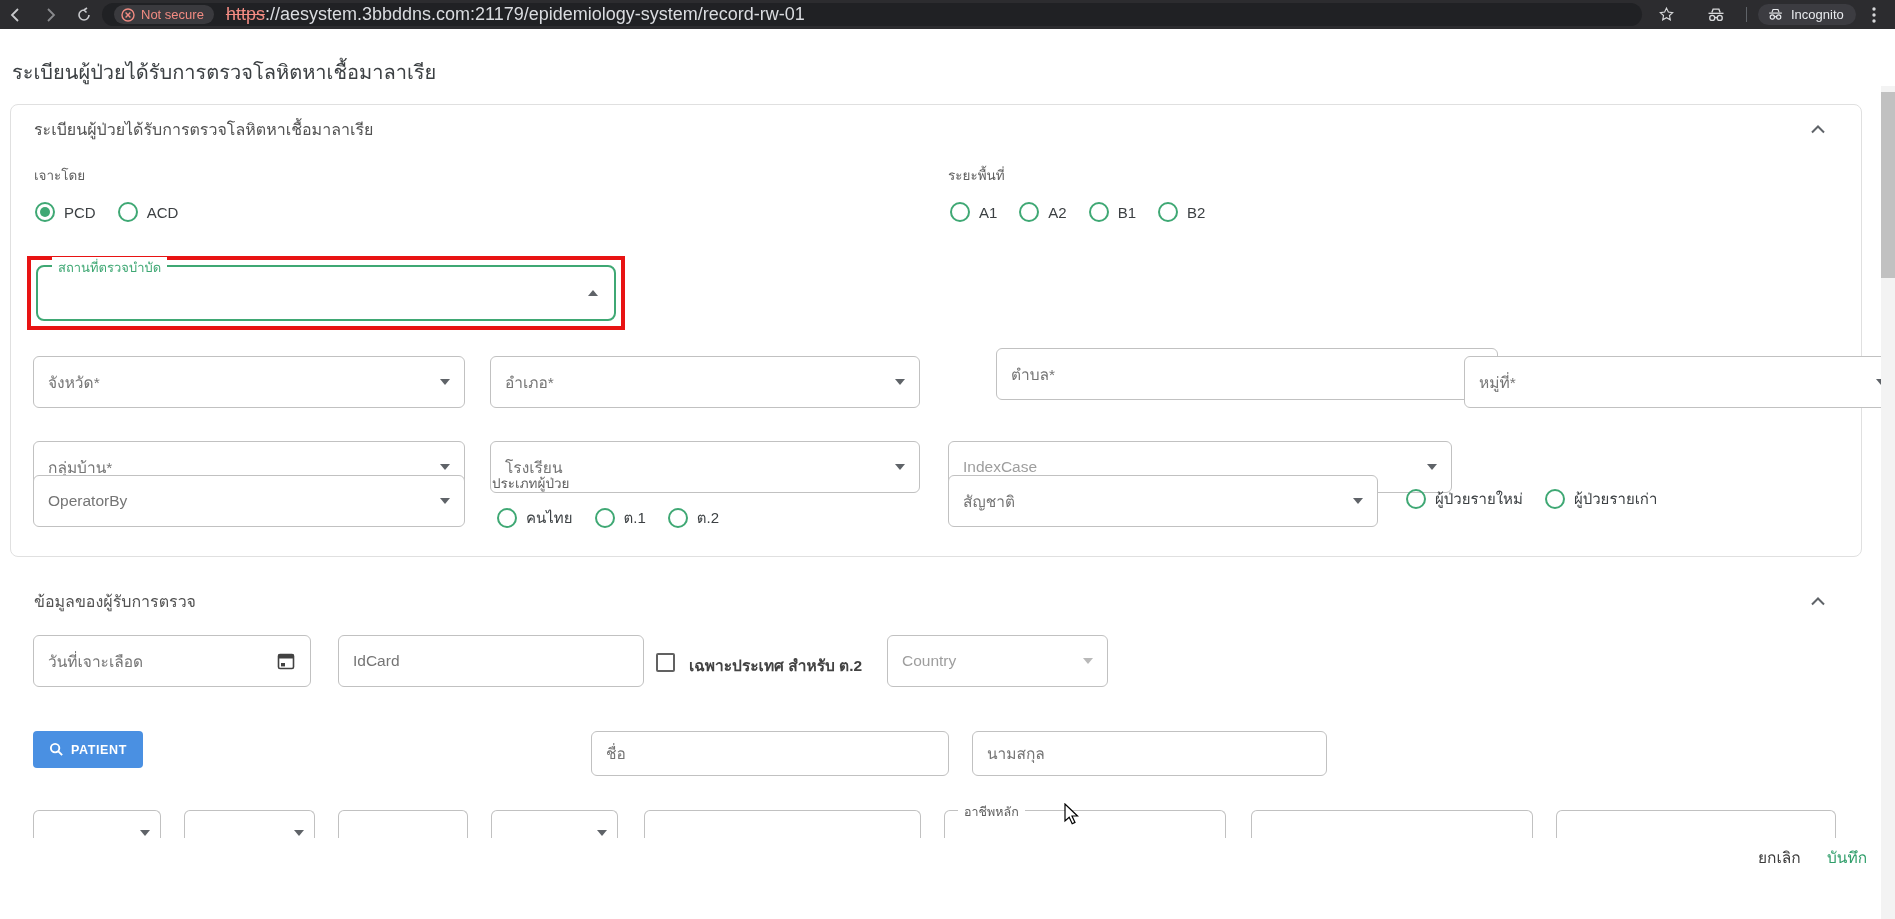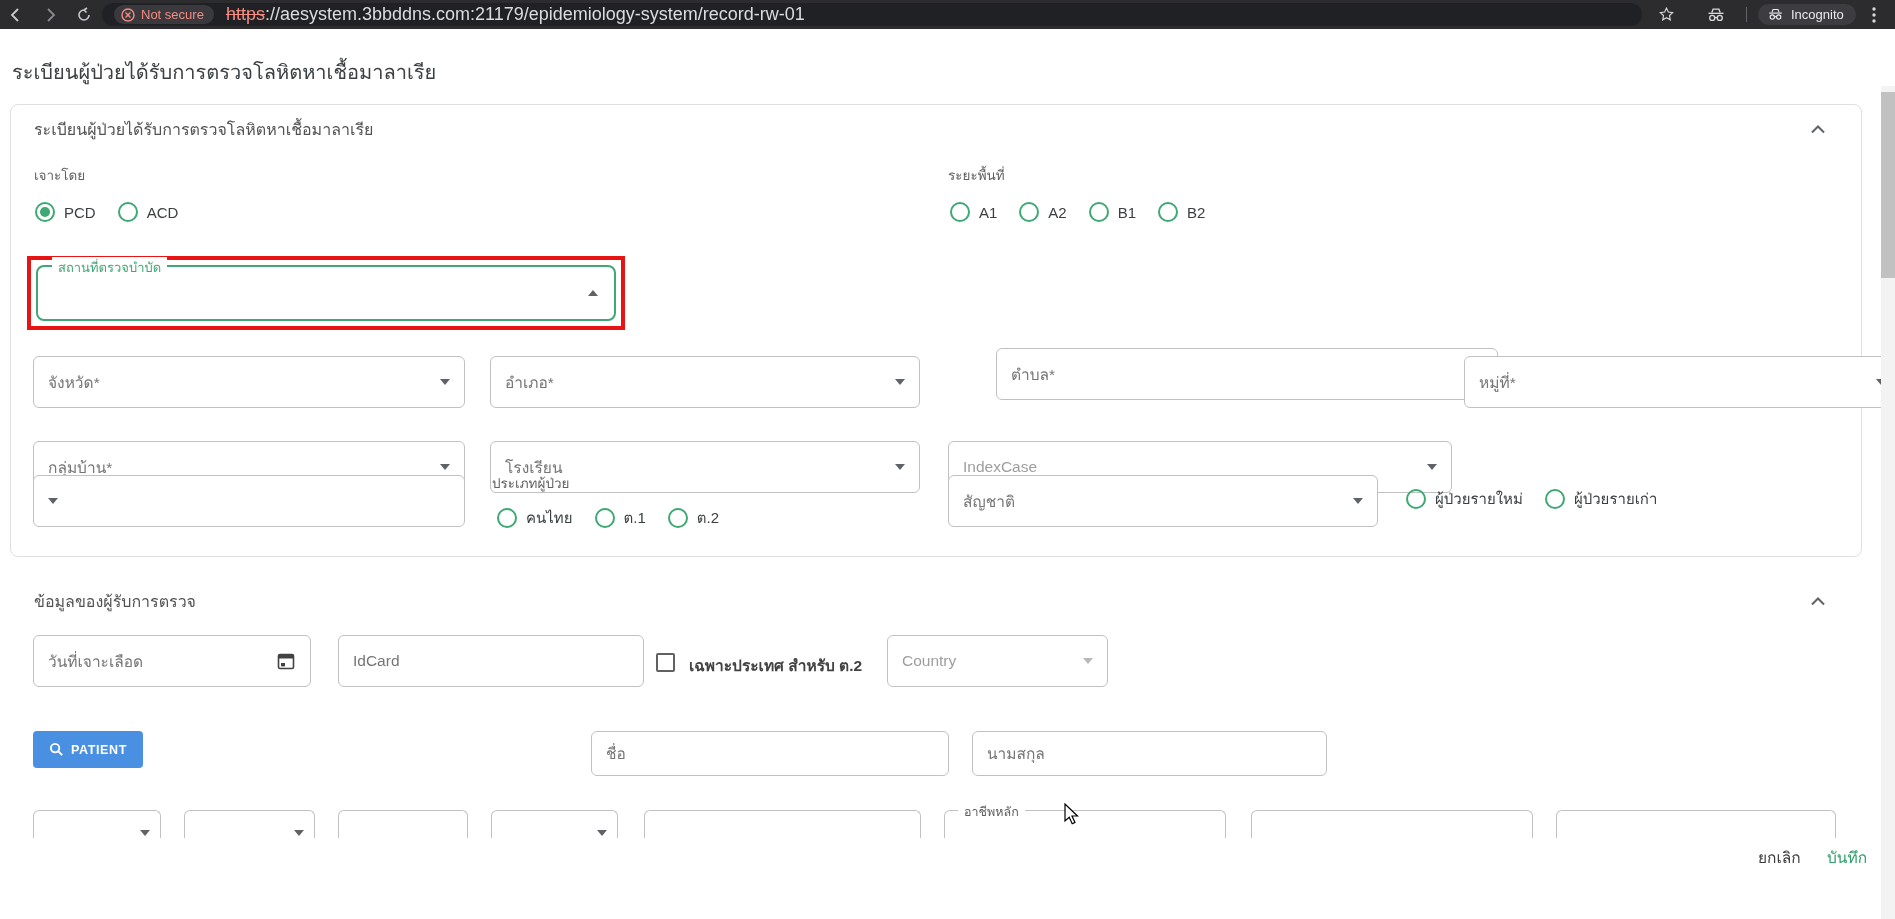--- a/index.html
+++ b/index.html
@@ -189,20 +189,21 @@
   <div class="field" style="left:490px; top:441px; width:430px;">
     <span class="ph">โรงเรียน</span>
     <span class="caret-down"></span>
   </div>
   <div class="field muted" style="left:948px; top:441px; width:504px;">
     <span class="ph">IndexCase</span>
     <span class="caret-down"></span>
   </div>
 
   <div class="field" style="left:33px; top:475px; width:432px;">
+    <span class="ph">OperatorBy</span>
     <span class="caret-down"></span>
   </div>
   <div class="small-label" style="left:492px; top:472px;">ประเภทผู้ป่วย</div>
   <div class="radio-row" style="left:497px; top:506px;">
     <div class="radio"></div>
     <span class="radio-lb">คนไทย</span>
     <div class="radio"></div>
     <span class="radio-lb">ต.1</span>
     <div class="radio"></div>
     <span class="radio-lb">ต.2</span>

